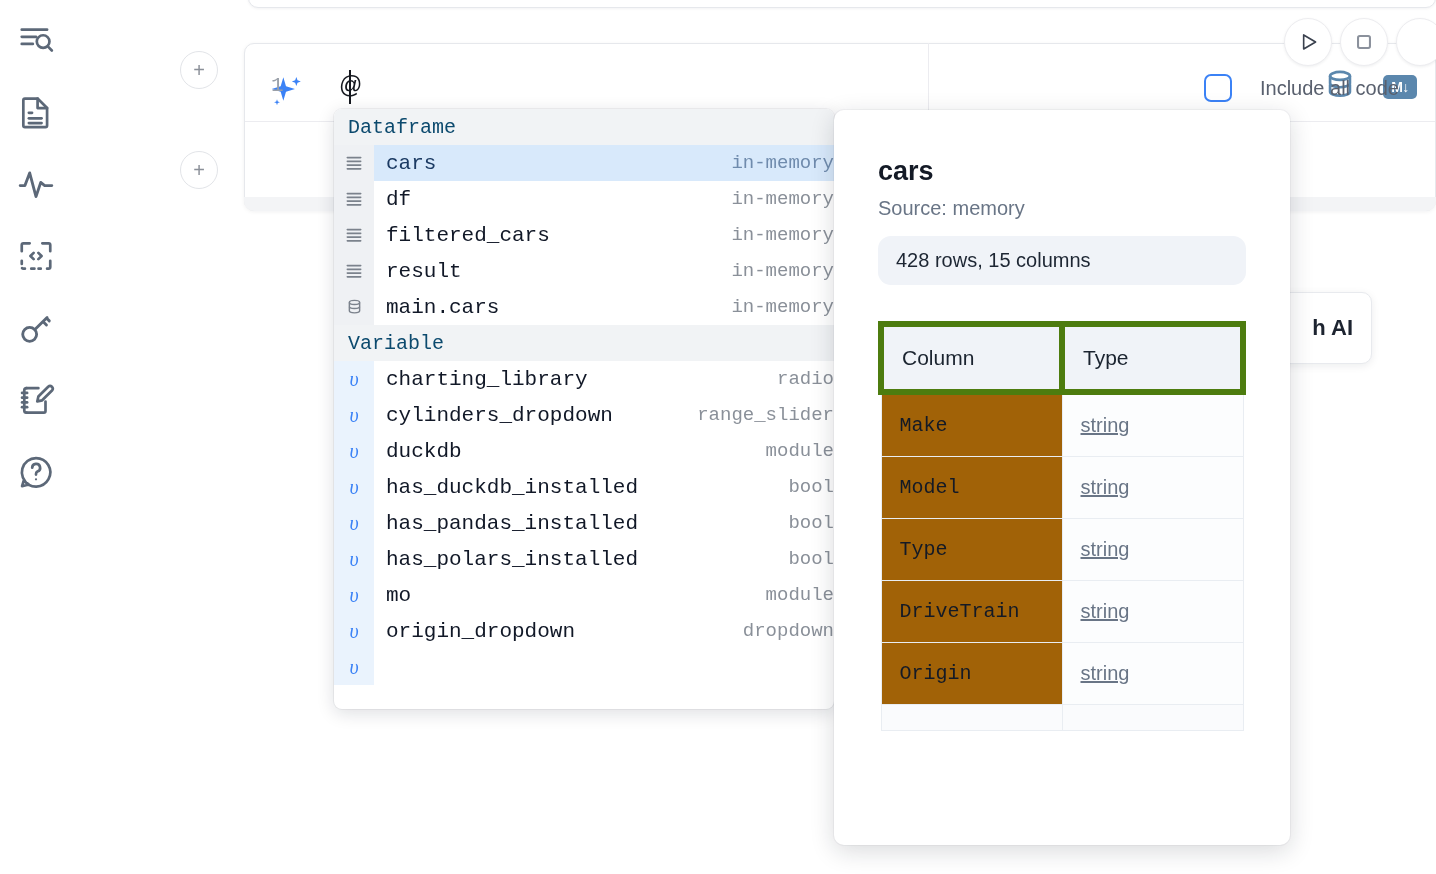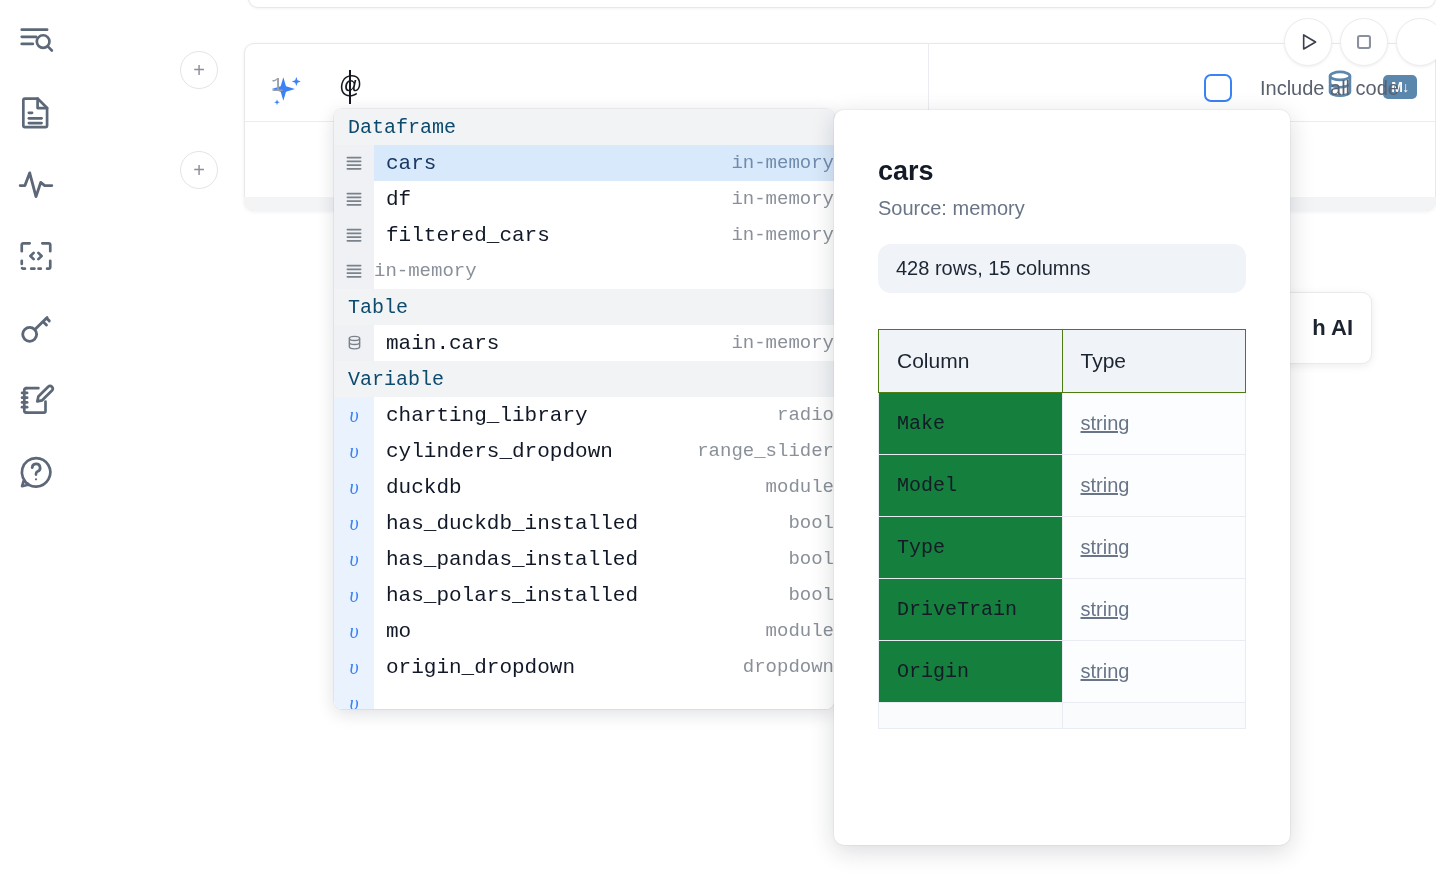--- a/index.html
+++ b/index.html
@@ -146,32 +146,32 @@
   .vglyph { font-family: "Liberation Serif", serif; font-style: italic; font-size: 20px; color: #3b82f6; }
 
   
   .detail {
     position: absolute; left: 834px; top: 110px; width: 456px; height: 735px;
     background: #ffffff; border-radius: 10px;
     box-shadow: 0 6px 24px rgba(16,24,40,0.16), 0 0 0 1px rgba(16,24,40,0.04);
     overflow: hidden; padding: 46px 44px 0 44px;
   }
   .d-title { font-size: 27px; font-weight: bold; color: #141a26; margin: 0 0 10px 0; }
-  .d-source { font-size: 20px; color: #697586; margin-bottom: 24px; }
+  .d-source { font-size: 20px; color: #697586; margin-bottom: 16px; }
   .d-badge {
     background: #f0f3f8; border-radius: 13px; padding: 13px 18px;
     font-size: 20px; color: #1d2633; margin-bottom: 36px;
   }
   .d-table { width: 368px; border-collapse: collapse; table-layout: fixed; }
   .d-table th {
-    background: #f0f3f8; border: 1px solid #4d7c0f; text-align: left;
+    background: #f0f3f8; border: 6px solid #4d7c0f; text-align: left;
     padding: 19px 18px; font-size: 21px; font-weight: normal; color: #1b2430;
   }
   .d-table td { border: 1px solid #e9edf2; padding: 19px 18px; font-size: 20px; }
-  .d-table td.col { font-family: "Liberation Mono", monospace; color: #141a26; background: #15803d; }
+  .d-table td.col { font-family: "Liberation Mono", monospace; color: #141a26; background: #a16207; }
   .d-table td.typ { color: #697586; background: #fcfdfe; text-decoration: underline; }
   .d-table tr.pad td { height: 26px; padding: 0; background: #fafbfd; }
 </style>
 </head>
 <body>
 
 <div id="root">
 
   <div class="sidebar">
     <div class="side-btn">
@@ -339,23 +339,23 @@
       </div>
       <div class="ac-item">
         <span class="ac-gutter">
           <svg width="20" height="20" viewBox="0 0 24 24" fill="none" stroke="#7b828c" stroke-width="2" stroke-linecap="round">
             <line x1="4" y1="5.5" x2="20" y2="5.5"></line>
             <line x1="4" y1="10" x2="20" y2="10"></line>
             <line x1="4" y1="14.5" x2="20" y2="14.5"></line>
             <line x1="4" y1="19" x2="20" y2="19"></line>
           </svg>
         </span>
+        <span class="ac-label">result</span>
         <span class="ac-meta">in-memory</span>
       </div>
-      <div class="ac-group">Table</div>
       <div class="ac-item">
         <span class="ac-gutter">
           <svg width="19" height="19" viewBox="0 0 24 24" fill="none" stroke="#7b828c" stroke-width="1.8">
             <ellipse cx="12" cy="5.6" rx="6.5" ry="2.6"></ellipse>
             <path d="M5.5 5.6v5c0 1.45 2.9 2.6 6.5 2.6s6.5-1.15 6.5-2.6v-5"></path>
             <path d="M5.5 11.2v5c0 1.45 2.9 2.6 6.5 2.6s6.5-1.15 6.5-2.6v-5"></path>
           </svg>
         </span>
         <span class="ac-label">main.cars</span>
         <span class="ac-meta">in-memory</span>

